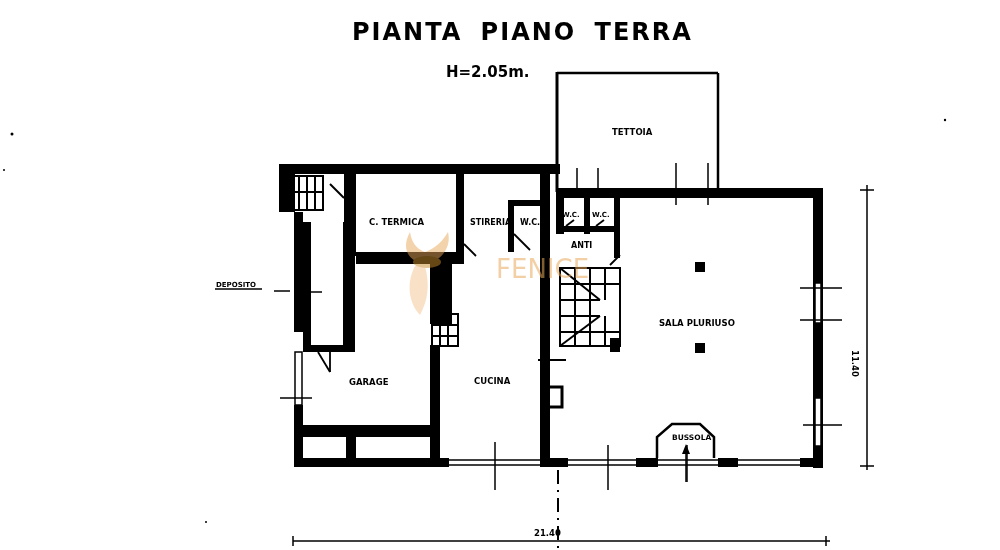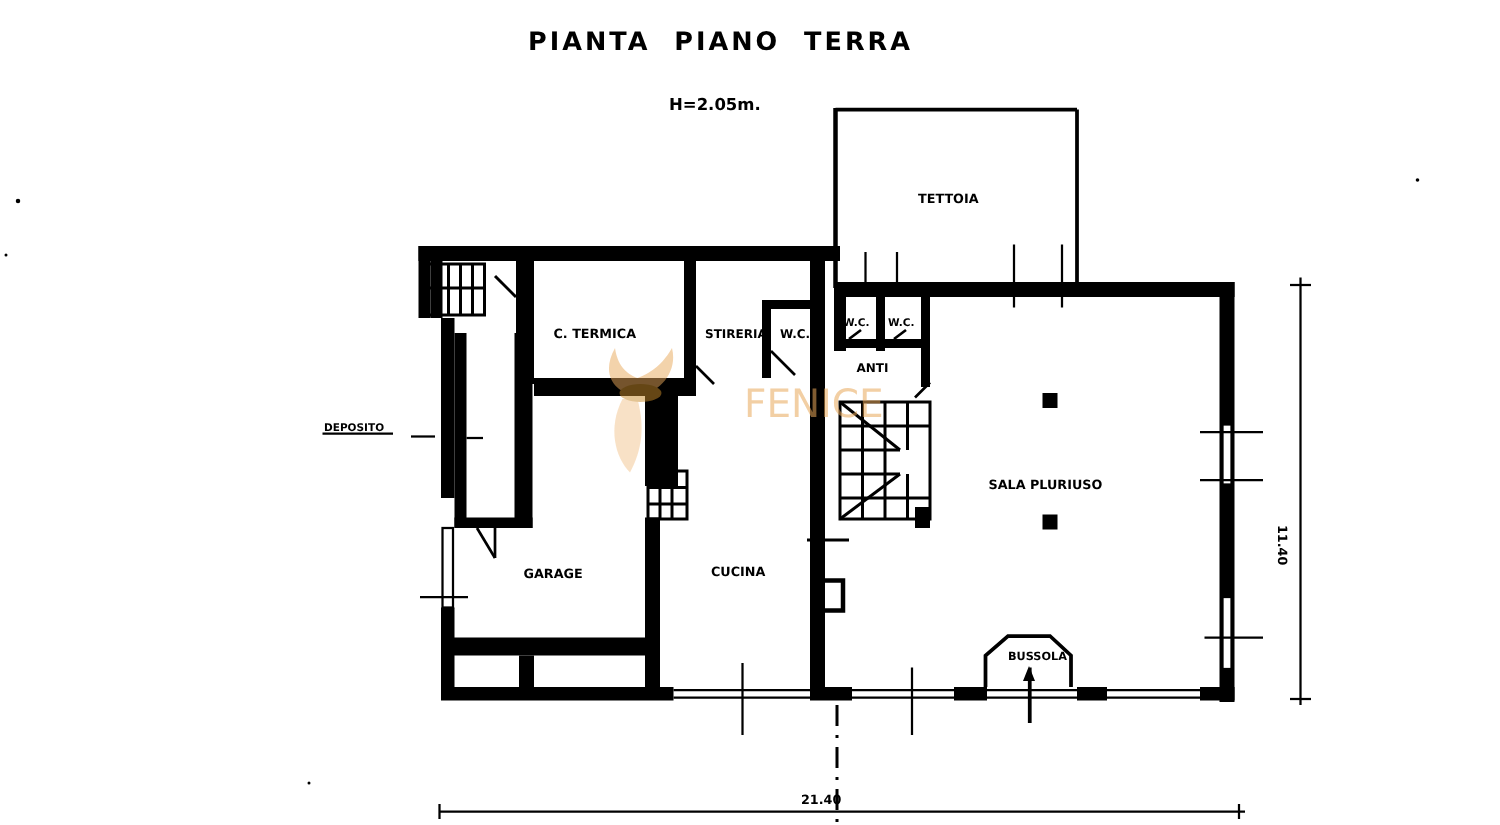--- a/index.html
+++ b/index.html
@@ -1,18 +1,18 @@
 <!DOCTYPE html>
 <html><head>
 <meta charset="utf-8">
 <style>
   html, body { margin:0; padding:0; background:#ffffff; }
   body { width:1000px; height:550px; position:relative; overflow:hidden; font-family:"DejaVu Sans", sans-serif; }
-  .title { position:absolute; left:352px; top:18px; font-family:"DejaVu Sans", sans-serif; font-weight:bold; font-size:17px; letter-spacing:2px; color:#000; word-spacing:8px; }
-  .height { position:absolute; left:446px; top:63px; font-weight:bold; font-size:11px; color:#000; }
+  .title { position:absolute; left:352px; top:18px; font-family:"DejaVu Sans", sans-serif; font-weight:bold; font-size:24px; letter-spacing:2px; color:#000; word-spacing:8px; }
+  .height { position:absolute; left:446px; top:63px; font-weight:bold; font-size:15px; color:#000; }
   svg { position:absolute; left:0; top:0; }
   .lbl { font-family:"DejaVu Sans", sans-serif; font-weight:bold; fill:#000; }
   .wm { font-family:"DejaVu Sans", sans-serif; fill:#e9a85a; opacity:0.55; }
 </style>
 </head>
 <body>
 
 <div class="title">PIANTA PIANO  TERRA</div>
 <div class="height">H=2.05m.</div>
 

